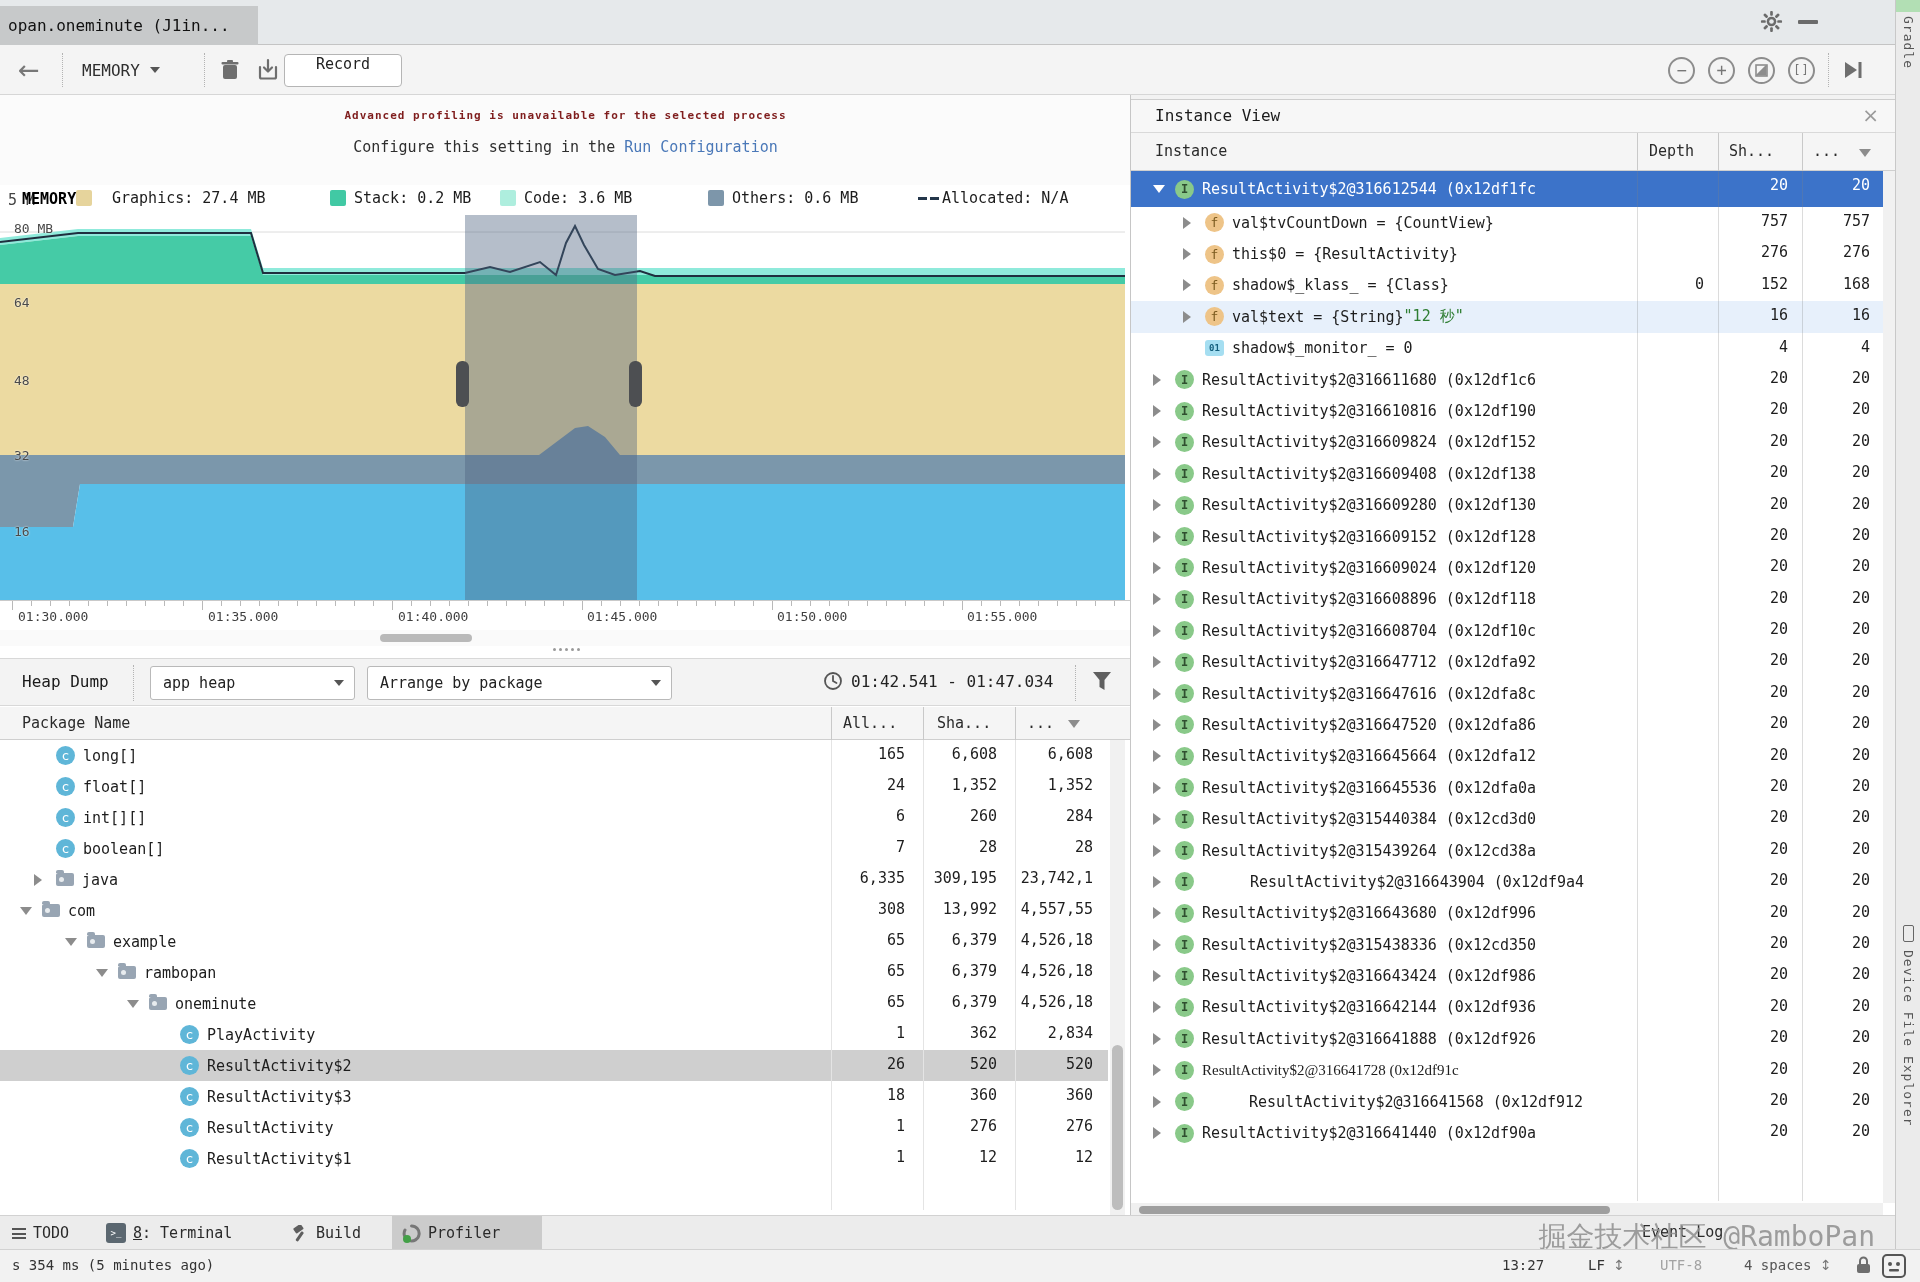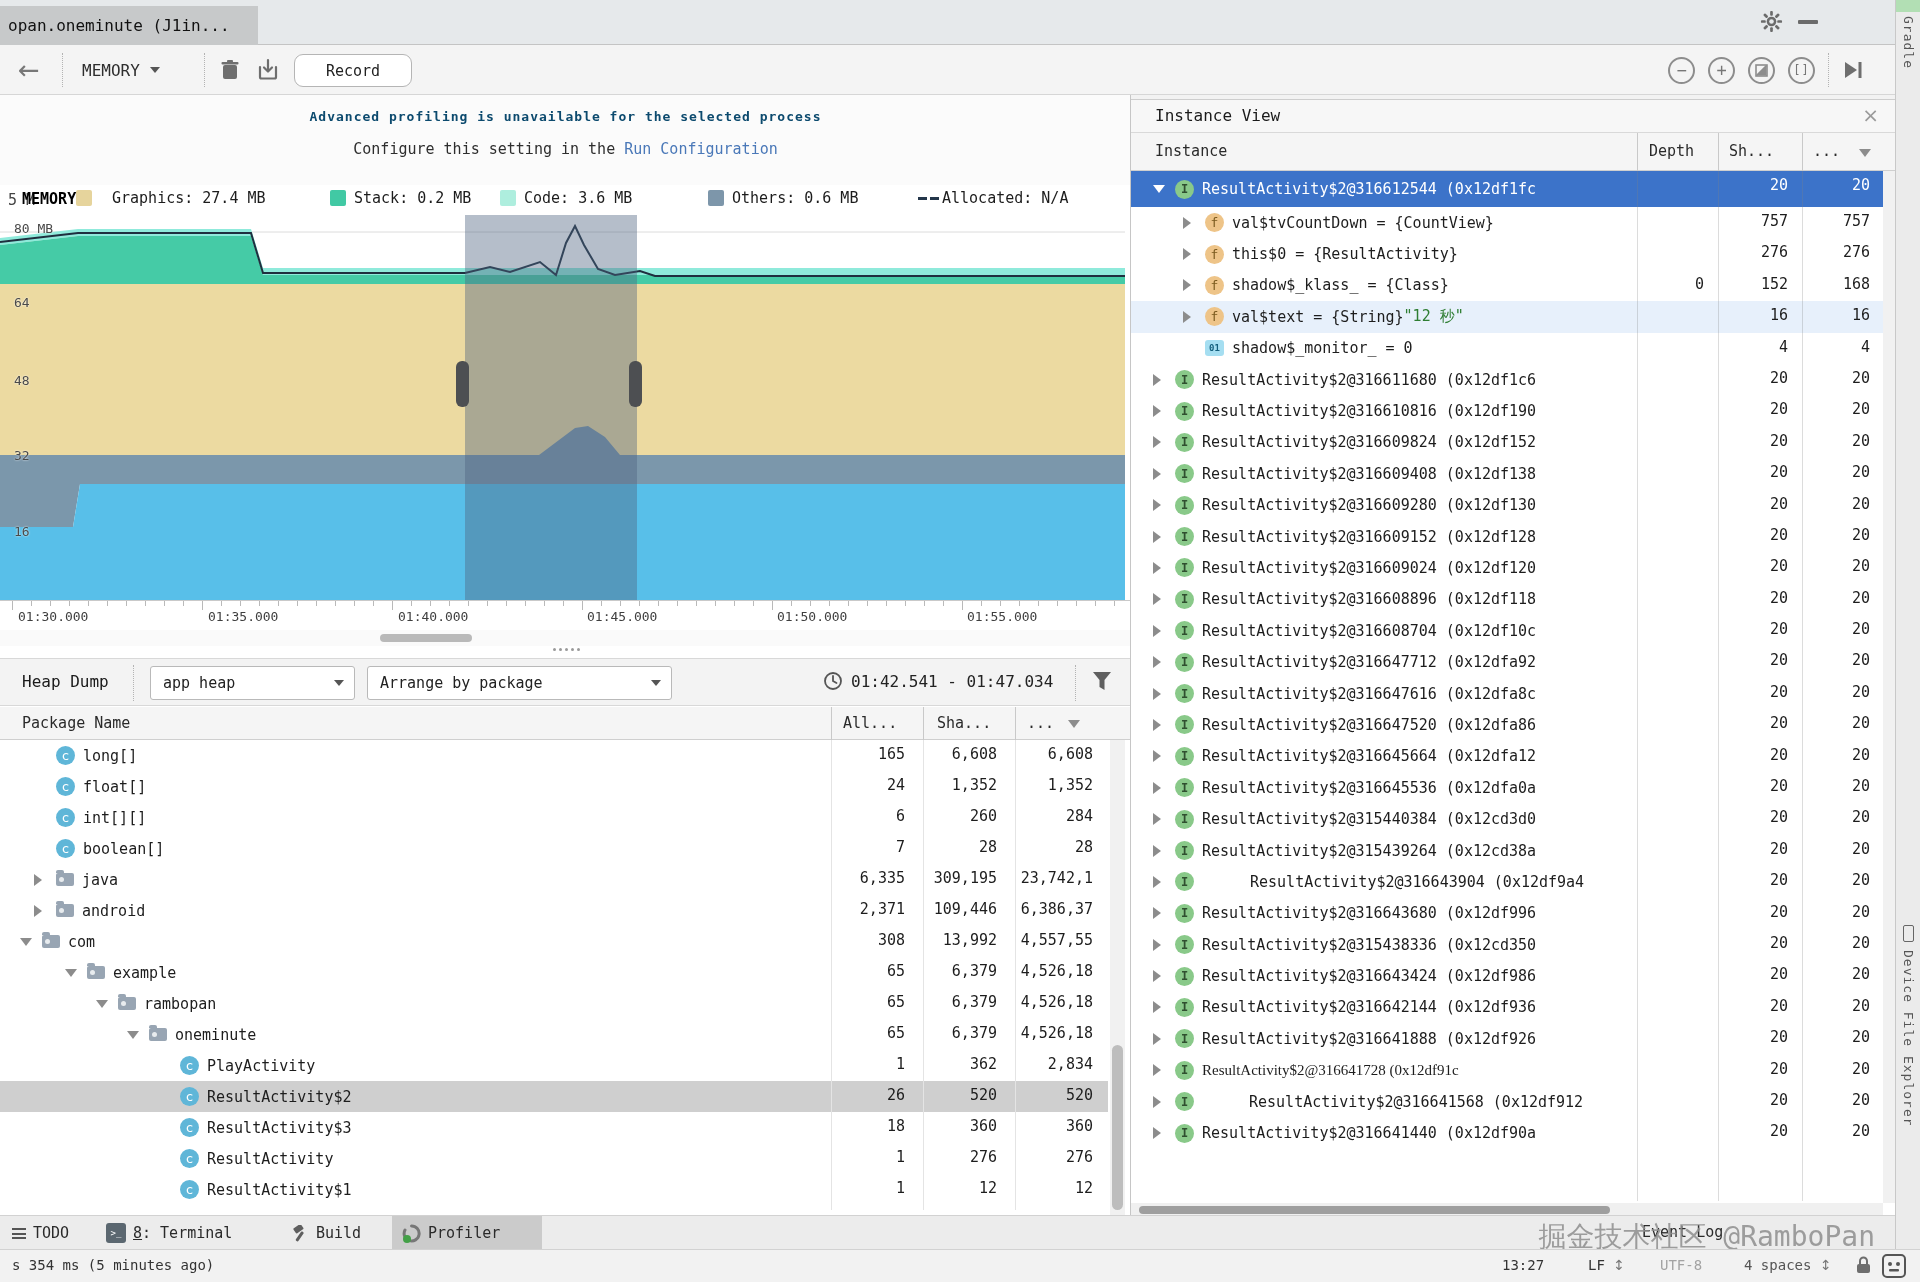--- a/index.html
+++ b/index.html
@@ -9,33 +9,33 @@
 
   
   #titlebar { position:absolute; left:0; top:0; width:1920px; height:45px; background:#e6e9eb; border-bottom:1px solid #c4c4c4; }
   #title-tab { position:absolute; left:0; top:6px; width:258px; height:39px; background:#c7c9ca; display:flex; align-items:center; padding-left:8px; font-size:16px; color:#111; white-space:nowrap; overflow:hidden; }
   .win-icon { position:absolute; top:10px; color:#6b6b6b; }
 
   
   #toolbar { position:absolute; left:0; top:45px; width:1895px; height:50px; background:#f4f4f4; border-bottom:1px solid #d6d6d6; }
   .tb-item { position:absolute; top:0; height:50px; display:flex; align-items:center; }
   .dotted-sep { position:absolute; top:8px; height:34px; width:0; border-left:1px dotted #b3b3b3; }
-  #record-btn { position:absolute; left:294px; top:9px; width:118px; height:33px; background:#ffffff; border:1px solid #b5b5b5; border-radius:9px; font-size:15px; color:#222; display:flex; align-items:center; justify-content:center; }
+  #record-btn { position:absolute; left:284px; top:9px; width:118px; height:33px; background:#ffffff; border:1px solid #b5b5b5; border-radius:4px; font-size:15px; color:#222; display:flex; justify-content:center; }
   .circ-btn { width:27px; height:27px; border:2px solid #8d8d8d; border-radius:50%; color:#777; display:flex; align-items:center; justify-content:center; font-size:17px; line-height:1; }
   .chev { display:inline-block; width:0; height:0; border-left:5px solid transparent; border-right:5px solid transparent; border-top:6px solid #555; margin-left:10px; }
 
   
   #left-pane { position:absolute; left:0; top:95px; width:1131px; height:1120px; background:#ffffff; border-right:1px solid #c6c6c6; overflow:hidden; }
   #right-pane { position:absolute; left:1131px; top:95px; width:764px; height:1120px; background:#ffffff; overflow:hidden; }
   #side-strip { position:absolute; left:1895px; top:0; width:25px; height:1249px; background:#ebebeb; border-left:1px solid #c8c8c8; }
   .vtext { writing-mode:vertical-lr; font-size:13px; color:#555; letter-spacing:1px; position:absolute; left:5px; }
 
   
   #banner { position:absolute; left:0; top:0; width:1131px; height:90px; background:#fbfbfb; text-align:center; }
-  #banner-line1 { margin-top:14px; font-size:13px; font-weight:bold; letter-spacing:1px; color:#0c4a6e; }
+  #banner-line1 { margin-top:14px; font-size:11px; font-weight:bold; letter-spacing:1px; color:#7f1d1d; }
   #banner-line2 { margin-top:16px; font-size:15px; color:#2e2e2e; }
   #banner-link { color:#4a78b8; cursor:pointer; }
 
   
   #legend-row { position:absolute; left:0; top:90px; width:1131px; height:30px; background:#ffffff; font-size:15px; }
   .leg-item { position:absolute; top:4px; display:flex; align-items:center; white-space:nowrap; color:#1c1c1c; }
   .leg-swatch { width:16px; height:16px; border-radius:2px; margin-right:8px; }
   .leg-dash { width:9px; height:3px; margin-right:3px; }
   #legend-clip { position:absolute; left:8px; top:6px; color:#444; }
   #legend-session { position:absolute; left:22px; top:5px; font-weight:bold; color:#000; }
@@ -424,30 +424,20 @@
         <div class="pkg-row" style="padding-left: 34px;">
           <span class="arr-slot">
             <i class="arr right"></i>
           </span>
           <span class="ic ic-folder"></span>
           <span class="iv-name">java</span>
           <span class="cell-val" style="right: 203px;">6,335</span>
           <span class="cell-val" style="right: 111px;">309,195</span>
           <span class="cell-val" style="right: 15px;">23,742,1</span>
         </div>
-        <div class="pkg-row" style="padding-left: 34px;">
-          <span class="arr-slot">
-            <i class="arr right"></i>
-          </span>
-          <span class="ic ic-folder"></span>
-          <span class="iv-name">android</span>
-          <span class="cell-val" style="right: 203px;">2,371</span>
-          <span class="cell-val" style="right: 111px;">109,446</span>
-          <span class="cell-val" style="right: 15px;">6,386,37</span>
-        </div>
         <div class="pkg-row" style="padding-left: 20px;">
           <span class="arr-slot">
             <i class="arr down"></i>
           </span>
           <span class="ic ic-folder"></span>
           <span class="iv-name">com</span>
           <span class="cell-val" style="right: 203px;">308</span>
           <span class="cell-val" style="right: 111px;">13,992</span>
           <span class="cell-val" style="right: 15px;">4,557,55</span>
         </div>

